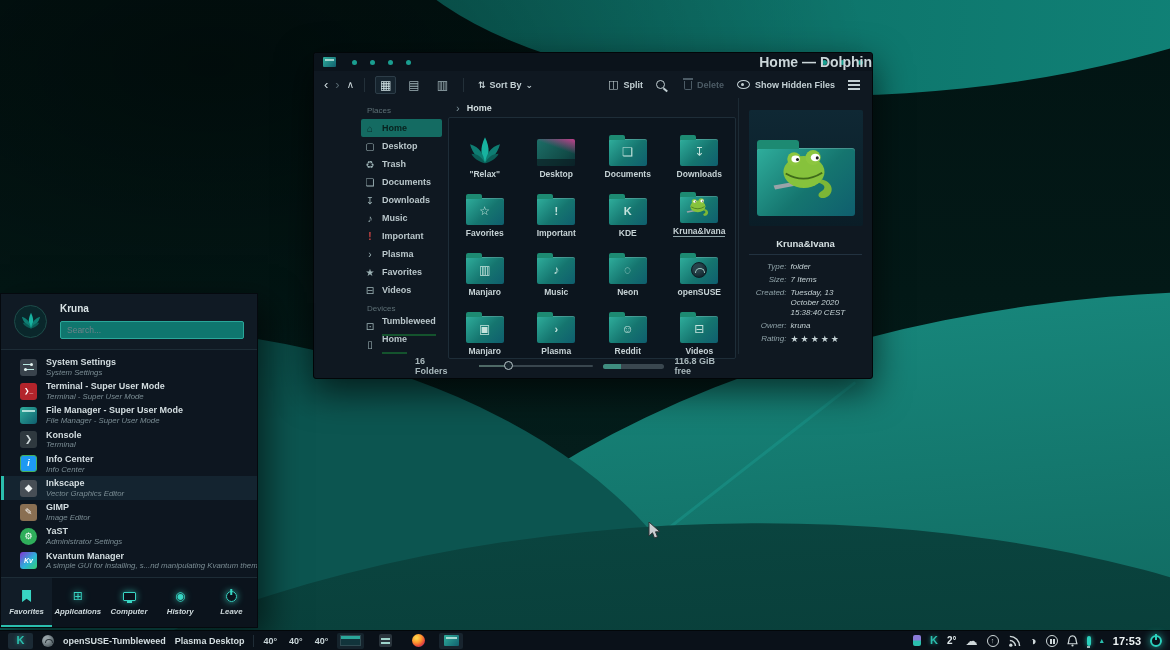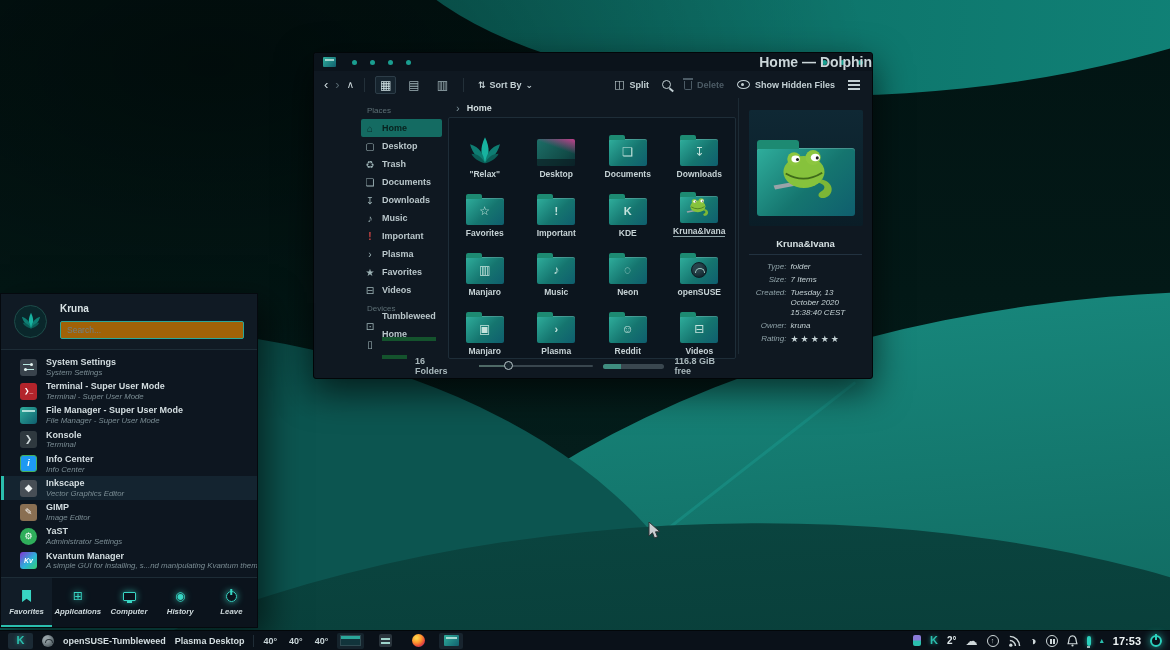--- a/index.html
+++ b/index.html
@@ -52,21 +52,21 @@
   .burger { width:12px; height:2px; background:#c2cfd3; box-shadow:0 -4px 0 #c2cfd3, 0 4px 0 #c2cfd3; margin:0 2px; }
 
   .main { flex:1; display:flex; min-height:0; }
   .sidebar { width:97px; flex:none; padding:3px 6px 0 16px;margin-left:37px; }
   .side-header { font-size:8px; color:#5e7076; margin:5px 0 4px; }
   .place { display:flex; align-items:center; gap:7px; height:18px; font-size:9px; font-weight:bold; color:#b9c6ca; padding:0 4px; margin-left:-6px; border-radius:2px; }
   .place .pglyph { width:10px; text-align:center; color:#9db3b6; font-size:10px; font-weight:normal; }
   .place.selected { background:#146b62; color:#08211e; }
   .place.selected .pglyph { color:#0a2b28; }
   .pglyph.red { color:#cc4444 !important; font-weight:bold !important; }
-  .place.mounted .plabel { border-bottom:4px solid #14532d; padding-bottom:16px; }
+  .place.mounted .plabel { border-bottom:2px solid #14532d; padding-bottom:8px; }
 
   .viewcol { flex:1; display:flex; flex-direction:column; min-width:0; padding:0 2px 0 0; }
   .crumbs { height:19px; display:flex; align-items:center; gap:7px; padding-left:8px; font-size:9px; flex:none; }
   .crumb-chev { color:#7e939a; font-size:11px; }
   .crumb-cur { font-weight:bold; color:#d3dee0; }
   .viewframe { flex:1; border:1px solid #1e2d38; background:#0c151e; border-radius:2px; padding-top:4px; }
   .grid { display:grid; grid-template-columns:repeat(4,1fr); grid-auto-rows:59px; }
   .tile { display:flex; flex-direction:column; align-items:center; justify-content:flex-end; gap:4px; padding-bottom:3px; }
   .tile .flabel { font-size:8.5px; font-weight:bold; color:#c6d2d5; line-height:1; }
   .tile .flabel.hovered { border-bottom:1px solid #8fa3a8; padding-bottom:1px; }
@@ -102,21 +102,21 @@
   .capacity::before { content:""; display:block; height:100%; width:30%; background:#3f8d7f; }
 
   
   .launcher { position:absolute; left:0; top:293px; width:258px; height:335px; z-index:30;
     background:#0d1620; border:1px solid #05090e; box-shadow:10px 10px 32px rgba(0,0,0,.55);
     display:flex; flex-direction:column; }
   .l-header { flex:none; padding:9px 13px 10px; display:flex; gap:13px; align-items:center; background:#101a24; border-bottom:1px solid #1d2c36; }
   .avatar { width:33px; height:33px; border-radius:50%; flex:none; background:#0a272b; border:1px solid #1d4c49; display:flex; align-items:center; justify-content:center; }
   .l-usercol { flex:1; }
   .l-user { font-size:10px; font-weight:bold; color:#d8e2e4; margin-bottom:5px; }
-  .l-search { width:100%; background:#a16207; border:1px solid #2aa79a; border-radius:2px; font-size:8.5px; color:#cfdadd; padding:3px 6px; outline:none; font-family:inherit; }
+  .l-search { width:100%; background:#0f766e; border:1px solid #2aa79a; border-radius:2px; font-size:8.5px; color:#cfdadd; padding:3px 6px; outline:none; font-family:inherit; }
   .l-search::placeholder { color:#6f8289; }
   .l-apps { flex:1; padding-top:5px; overflow:hidden; }
   .app { display:flex; align-items:center; gap:9px; height:24.2px; padding:0 10px 0 19px; }
   .app.active { background:#142430; box-shadow:inset 3px 0 0 #2bbfae; }
   .app-icon { width:17px; height:17px; flex:none; border-radius:3px; display:flex; align-items:center; justify-content:center; font-size:9px; line-height:1; }
   .app-text { min-width:0; }
   .app-title { font-size:9px; font-weight:bold; color:#d3dde0; line-height:1.2; white-space:nowrap; }
   .app-sub { font-size:7.8px; font-style:italic; color:#7b8d94; line-height:1.2; white-space:nowrap; }
   .ic-syst { background:#39434c; position:relative; }
   .ic-syst::before { content:""; position:absolute; left:3px; right:5px; top:5px; height:1.5px; background:#b9e8e1; box-shadow:2px 5px 0 #b9e8e1; }
@@ -220,21 +220,21 @@
       <span>⌄</span>
     </span>
     <span class="spacer"></span>
     <span class="tb-group">
       <span class="split-ic">◫</span>
       <span class="tb-label">Split</span>
     </span>
     <span class="tb-group" style="margin-left:6px">
       <span class="search-ic"></span>
     </span>
-    <span class="tb-group disabled" style="margin-left:6px">
+    <span class="tb-group disabled" style="margin-left:12px">
       <span class="trash-ic"></span>
       <span class="tb-label">Delete</span>
     </span>
     <span class="tb-group" style="margin-left:6px">
       <span class="eye-ic"></span>
       <span class="tb-label">Show Hidden Files</span>
     </span>
     <span class="burger" style="margin-left:6px"></span>
   </div>
 

